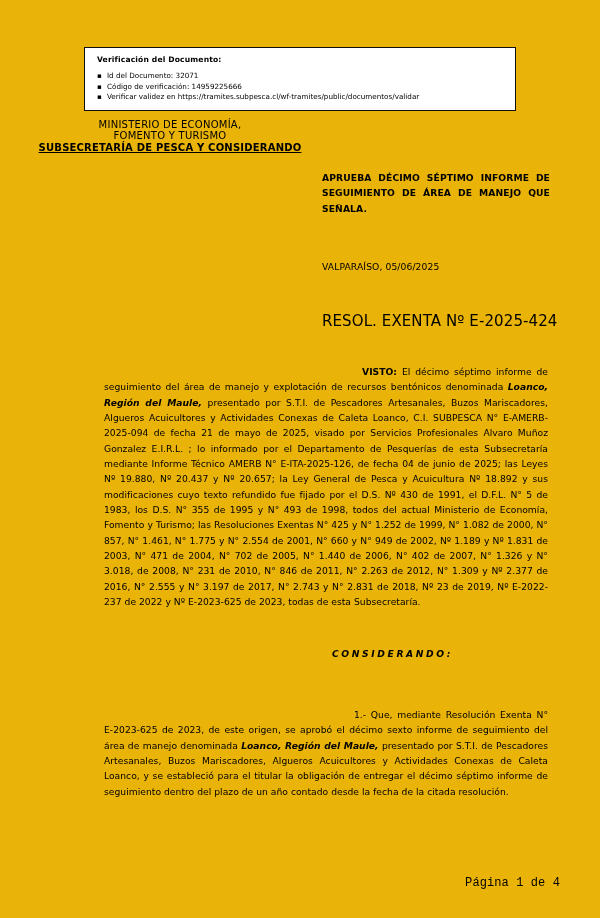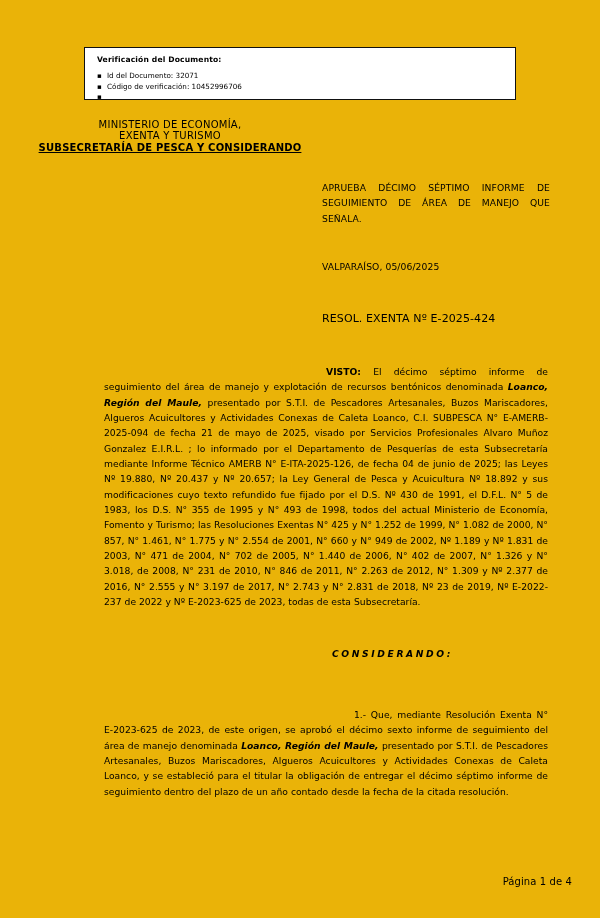--- a/index.html
+++ b/index.html
@@ -85,41 +85,42 @@
   }
   .letterhead .amerb-code {
     letter-spacing: 0.15px;
     white-space: nowrap;
   }
 
   
   .subject-block {
     position: absolute;
     left: 322px;
-    top: 180px;
+    top: 170px;
     width: 228px;
     font-size: 9.2px;
     line-height: 15.3px;
     text-align: justify;
     text-align-last: left;
     letter-spacing: 0.1px;
+    font-weight: bold;
   }
   .place-date {
     position: absolute;
     left: 322px;
     top: 261px;
     font-size: 9.2px;
     letter-spacing: 0.1px;
     white-space: nowrap;
   }
   .resol-number {
     position: absolute;
     left: 322px;
     top: 312px;
-    font-size: 11px;
+    font-size: 15px;
     letter-spacing: 0.1px;
     white-space: nowrap;
   }
 
   
   .body-block {
     position: absolute;
     left: 104px;
     width: 444px;
     font-size: 9.2px;
@@ -132,73 +133,75 @@
 
   .indent-lead {
     display: inline-block;
     width: 222px;
   }
   .indent-lead-2 {
     display: inline-block;
     width: 250px;
   }
 
-  b.kw { font-weight: bold; }
+  b.kw { font-weight: bold; margin-left: 36px; }
   .bi {
     font-weight: bold;
     font-style: italic;
   }
 
   .considerando-heading {
     position: absolute;
     left: 332px;
     top: 648px;
     font-size: 9.2px;
     font-weight: bold;
     letter-spacing: 2.6px;
     white-space: nowrap;
     font-style: italic;
   }
 
   
   .footer-page {
     position: absolute;
-    left: 16px;
+    left: 4px;
     top: 876px;
     width: 556px;
     text-align: right;
-    font-size: 10px;
-    letter-spacing: 0.1px;
+    font-size: 12px;
+    letter-spacing: 0.1px;
+    font-family: Liberation Mono, monospace;
   }
 </style>
 </head>
 <body>
 
 <div class="page">
 
   <div class="verif-box">
     <div class="verif-title">Verificación del Documento:</div>
     <ul class="verif-list">
       <li>
         <span class="bullet">▪</span>
         <span>Id del Documento: 32071</span>
       </li>
       <li>
         <span class="bullet">▪</span>
-        <span>Código de verificación: 10452996706</span>
+        <span>Código de verificación: 14959225666</span>
       </li>
       <li>
         <span class="bullet">▪</span>
+        <span>Verificar validez en https://tramites.subpesca.cl/wf-tramites/public/documentos/validar</span>
       </li>
     </ul>
   </div>
 
   <div class="letterhead">
     <div class="ministry-1">MINISTERIO DE ECONOMÍA,</div>
-    <div class="ministry-2">EXENTA Y TURISMO</div>
+    <div class="ministry-2">FOMENTO Y TURISMO</div>
     <div class="subsec">SUBSECRETARÍA DE PESCA Y CONSIDERANDO</div>
   </div>
 
   <div class="subject-block">APRUEBA DÉCIMO SÉPTIMO INFORME DE SEGUIMIENTO DE ÁREA DE MANEJO QUE SEÑALA.</div>
 
   <div class="place-date">VALPARAÍSO, 05/06/2025</div>
 
   <div class="resol-number">RESOL. EXENTA Nº E-2025-424</div>
 
   <div class="body-block visto-block">

